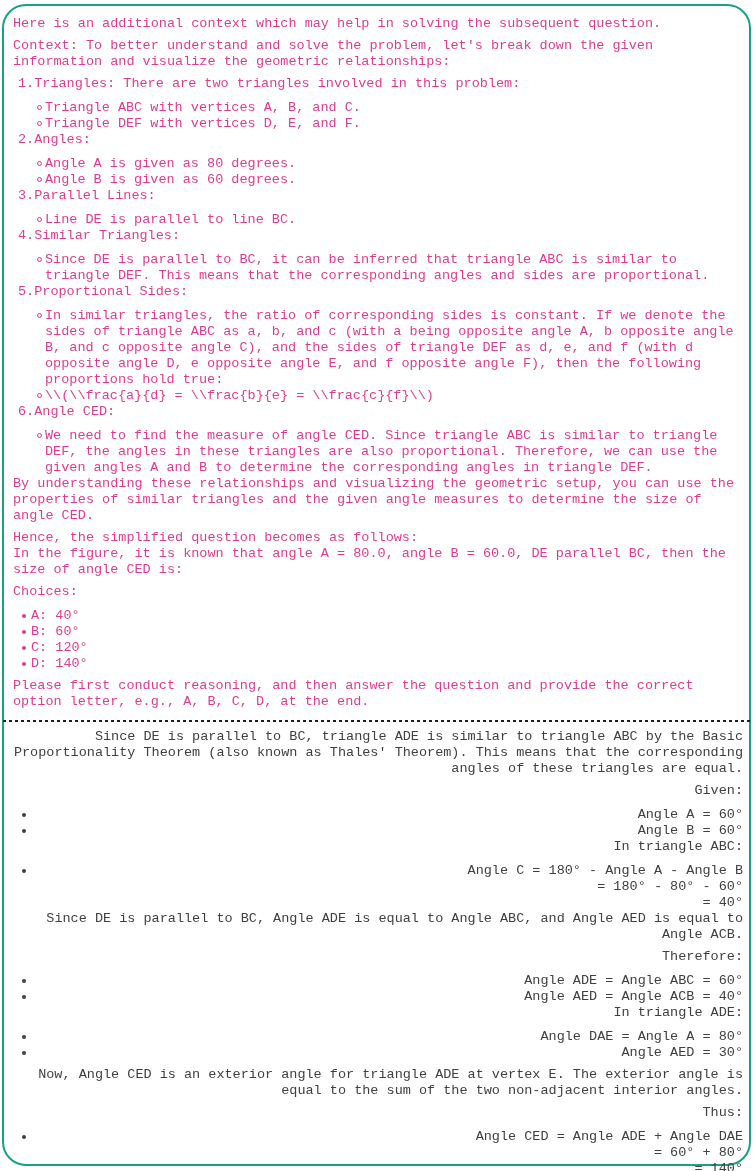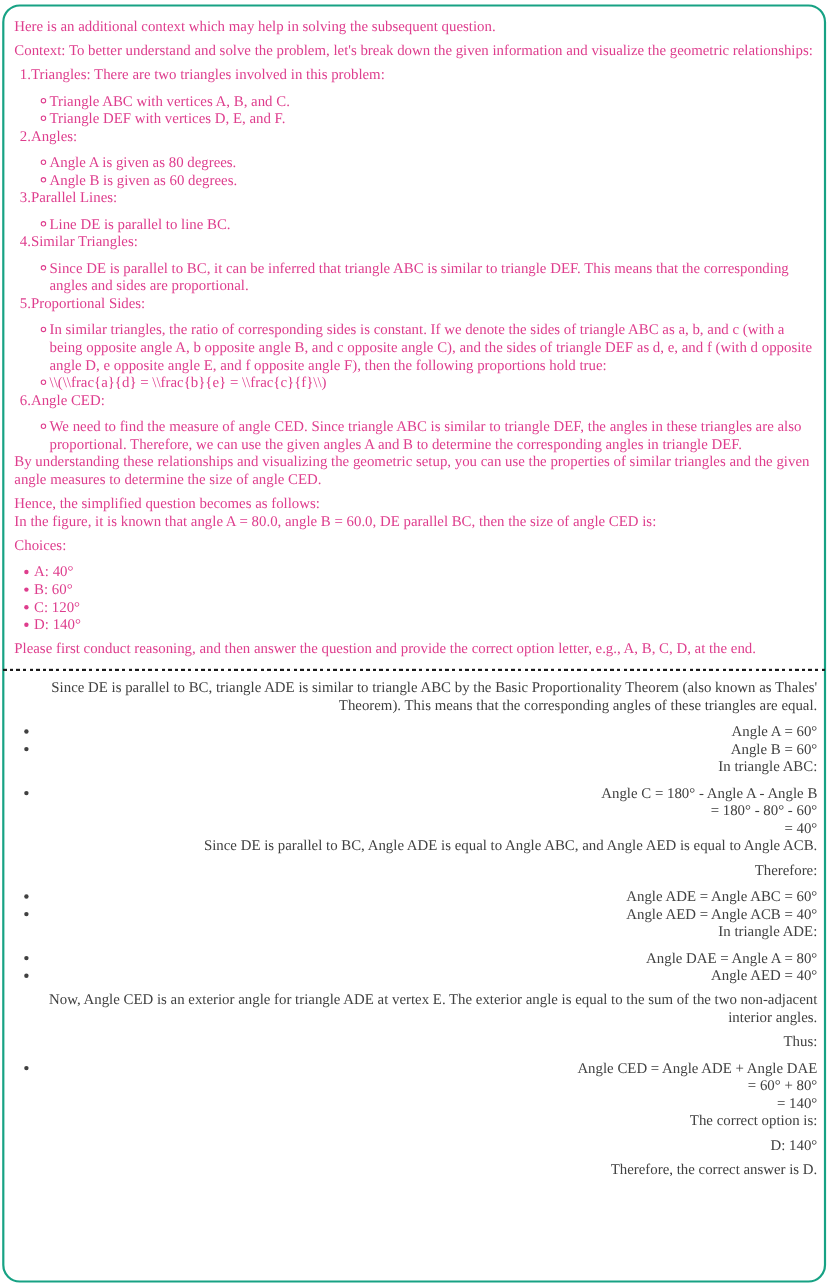--- a/index.html
+++ b/index.html
@@ -7,22 +7,23 @@
   body {
     font-family: "Liberation Serif", "DejaVu Serif", serif;
     font-size: 13.5px;
     line-height: 16px;
     position: relative;
   }
   .panel {
     position: absolute;
     left: 2px; top: 4px; right: 2px; bottom: 5px;
     border: 2px solid #17a284;
-    border-radius: 16px;
+    border-radius: 24px;
     padding: 10px 6px 8px 9px;
+    font-family: Liberation Mono, monospace;
   }
   .context { color: #de3d8d; }
   .answer  { color: #404040; text-align: right; }
 
   .para { margin: 6px 0; }
   .flush { margin: 0 0 6px 0; }
   .tight { margin: 0; }
 
   
   .nlist { margin-top: 6px; }
@@ -152,20 +153,21 @@
 
     <p class="para">Please first conduct reasoning, and then answer the question and provide the correct option letter, e.g., A, B, C, D, at the end.</p>
   </div>
 
   <div class="dashed-sep"></div>
 
   <div class="answer">
 
     <p class="para">Since DE is parallel to BC, triangle ADE is similar to triangle ABC by the Basic Proportionality Theorem (also known as Thales' Theorem). This means that the corresponding angles of these triangles are equal.</p>
 
+    <p class="para">Given:</p>
     <div class="blist">
       <div class="bullet-row"><span class="dot-icon"></span><span>Angle A = 60°</span></div>
       <div class="bullet-row"><span class="dot-icon"></span><span>Angle B = 60°</span></div>
     </div>
 
     <div class="tight">In triangle ABC:</div>
     <div class="blist">
       <div class="bullet-row"><span class="dot-icon"></span><span>Angle C = 180° - Angle A - Angle B</span></div>
       <div class="calc-cont">= 180° - 80° - 60°</div>
       <div class="calc-cont">= 40°</div>
@@ -175,21 +177,21 @@
 
     <p class="para">Therefore:</p>
     <div class="blist">
       <div class="bullet-row"><span class="dot-icon"></span><span>Angle ADE = Angle ABC = 60°</span></div>
       <div class="bullet-row"><span class="dot-icon"></span><span>Angle AED = Angle ACB = 40°</span></div>
     </div>
 
     <div class="tight">In triangle ADE:</div>
     <div class="blist">
       <div class="bullet-row"><span class="dot-icon"></span><span>Angle DAE = Angle A = 80°</span></div>
-      <div class="bullet-row"><span class="dot-icon"></span><span>Angle AED = 40°</span></div>
+      <div class="bullet-row"><span class="dot-icon"></span><span>Angle AED = 30°</span></div>
     </div>
 
     <p class="para">Now, Angle CED is an exterior angle for triangle ADE at vertex E. The exterior angle is equal to the sum of the two non-adjacent interior angles.</p>
 
     <p class="para">Thus:</p>
     <div class="blist">
       <div class="bullet-row"><span class="dot-icon"></span><span>Angle CED = Angle ADE + Angle DAE</span></div>
       <div class="calc-cont">= 60° + 80°</div>
       <div class="calc-cont">= 140°</div>
     </div>

